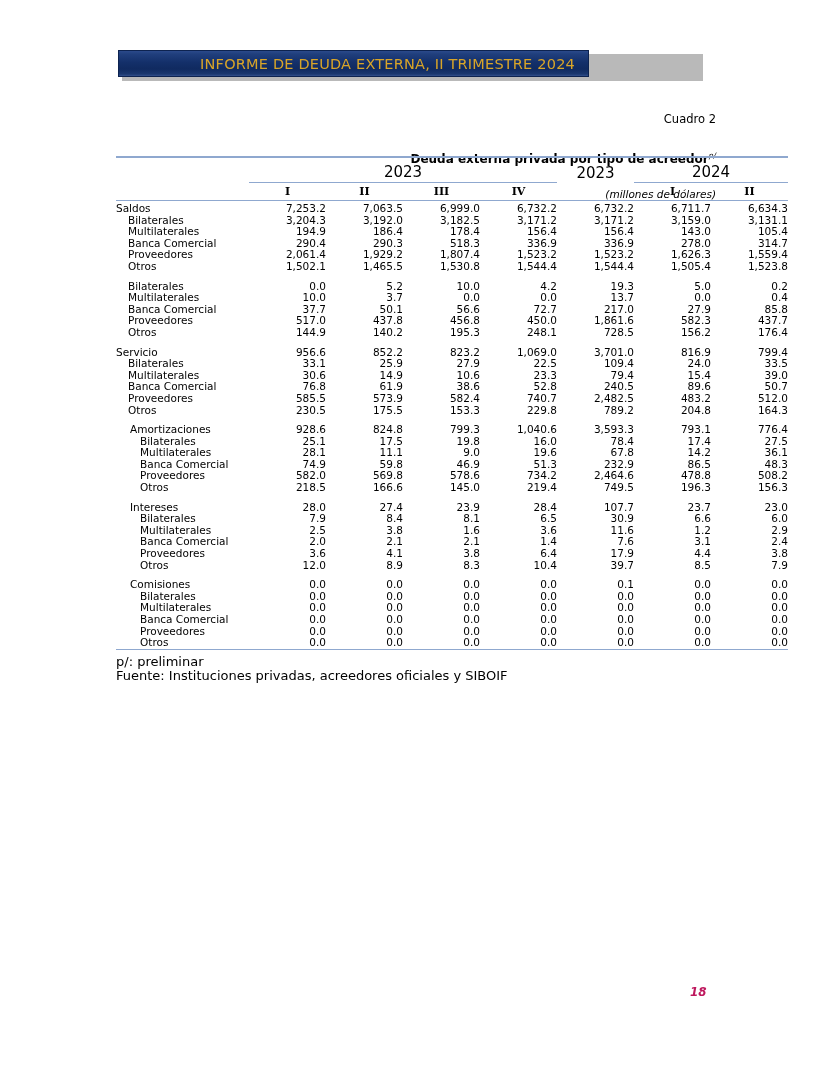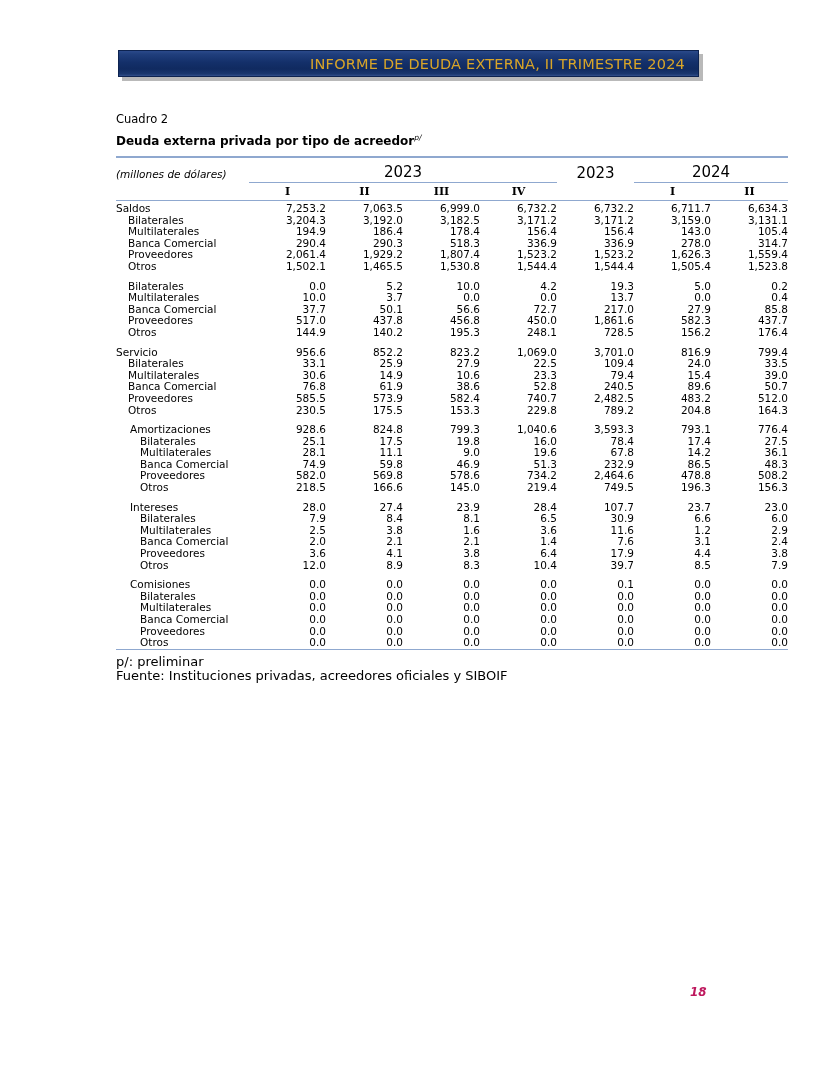--- a/index.html
+++ b/index.html
@@ -29,21 +29,21 @@
     left: 4px;
     top: 4px;
     width: 581px;
     height: 27px;
     background: #b9b9b9;
   }
   .banner {
     position: absolute;
     left: 0px;
     top: 0px;
-    width: 581px;
+    width: 471px;
     height: 27px;
     background: linear-gradient(to bottom,
                 #2b4a8b 0%,
                 #203f7d 12%,
                 #14306a 45%,
                 #102a60 72%,
                 #1b386f 92%,
                 #33508c 100%);
     border: 1px solid #0d2350;
     box-sizing: border-box;
@@ -60,31 +60,32 @@
     white-space: nowrap;
     font-family: "DejaVu Sans", sans-serif;
   }
 
   
   .caption {
     position: absolute;
     left: 116px;
     top: 112px;
     width: 600px;
+    text-align: right;
   }
   .cuadro-num {
     font-size: 11.5px;
     color: #000;
     line-height: 15px;
   }
   .cuadro-title {
     font-size: 12px;
     font-weight: bold;
-    line-height: 19px;
-    margin-top: 1px;
+    line-height: 24px;
+    margin-top: 17px;
   }
   .cuadro-title sup {
     font-size: 7.5px;
     font-weight: normal;
     vertical-align: super;
     font-style: italic;
   }
   .cuadro-units {
     font-size: 10.5px;
     font-style: italic;

